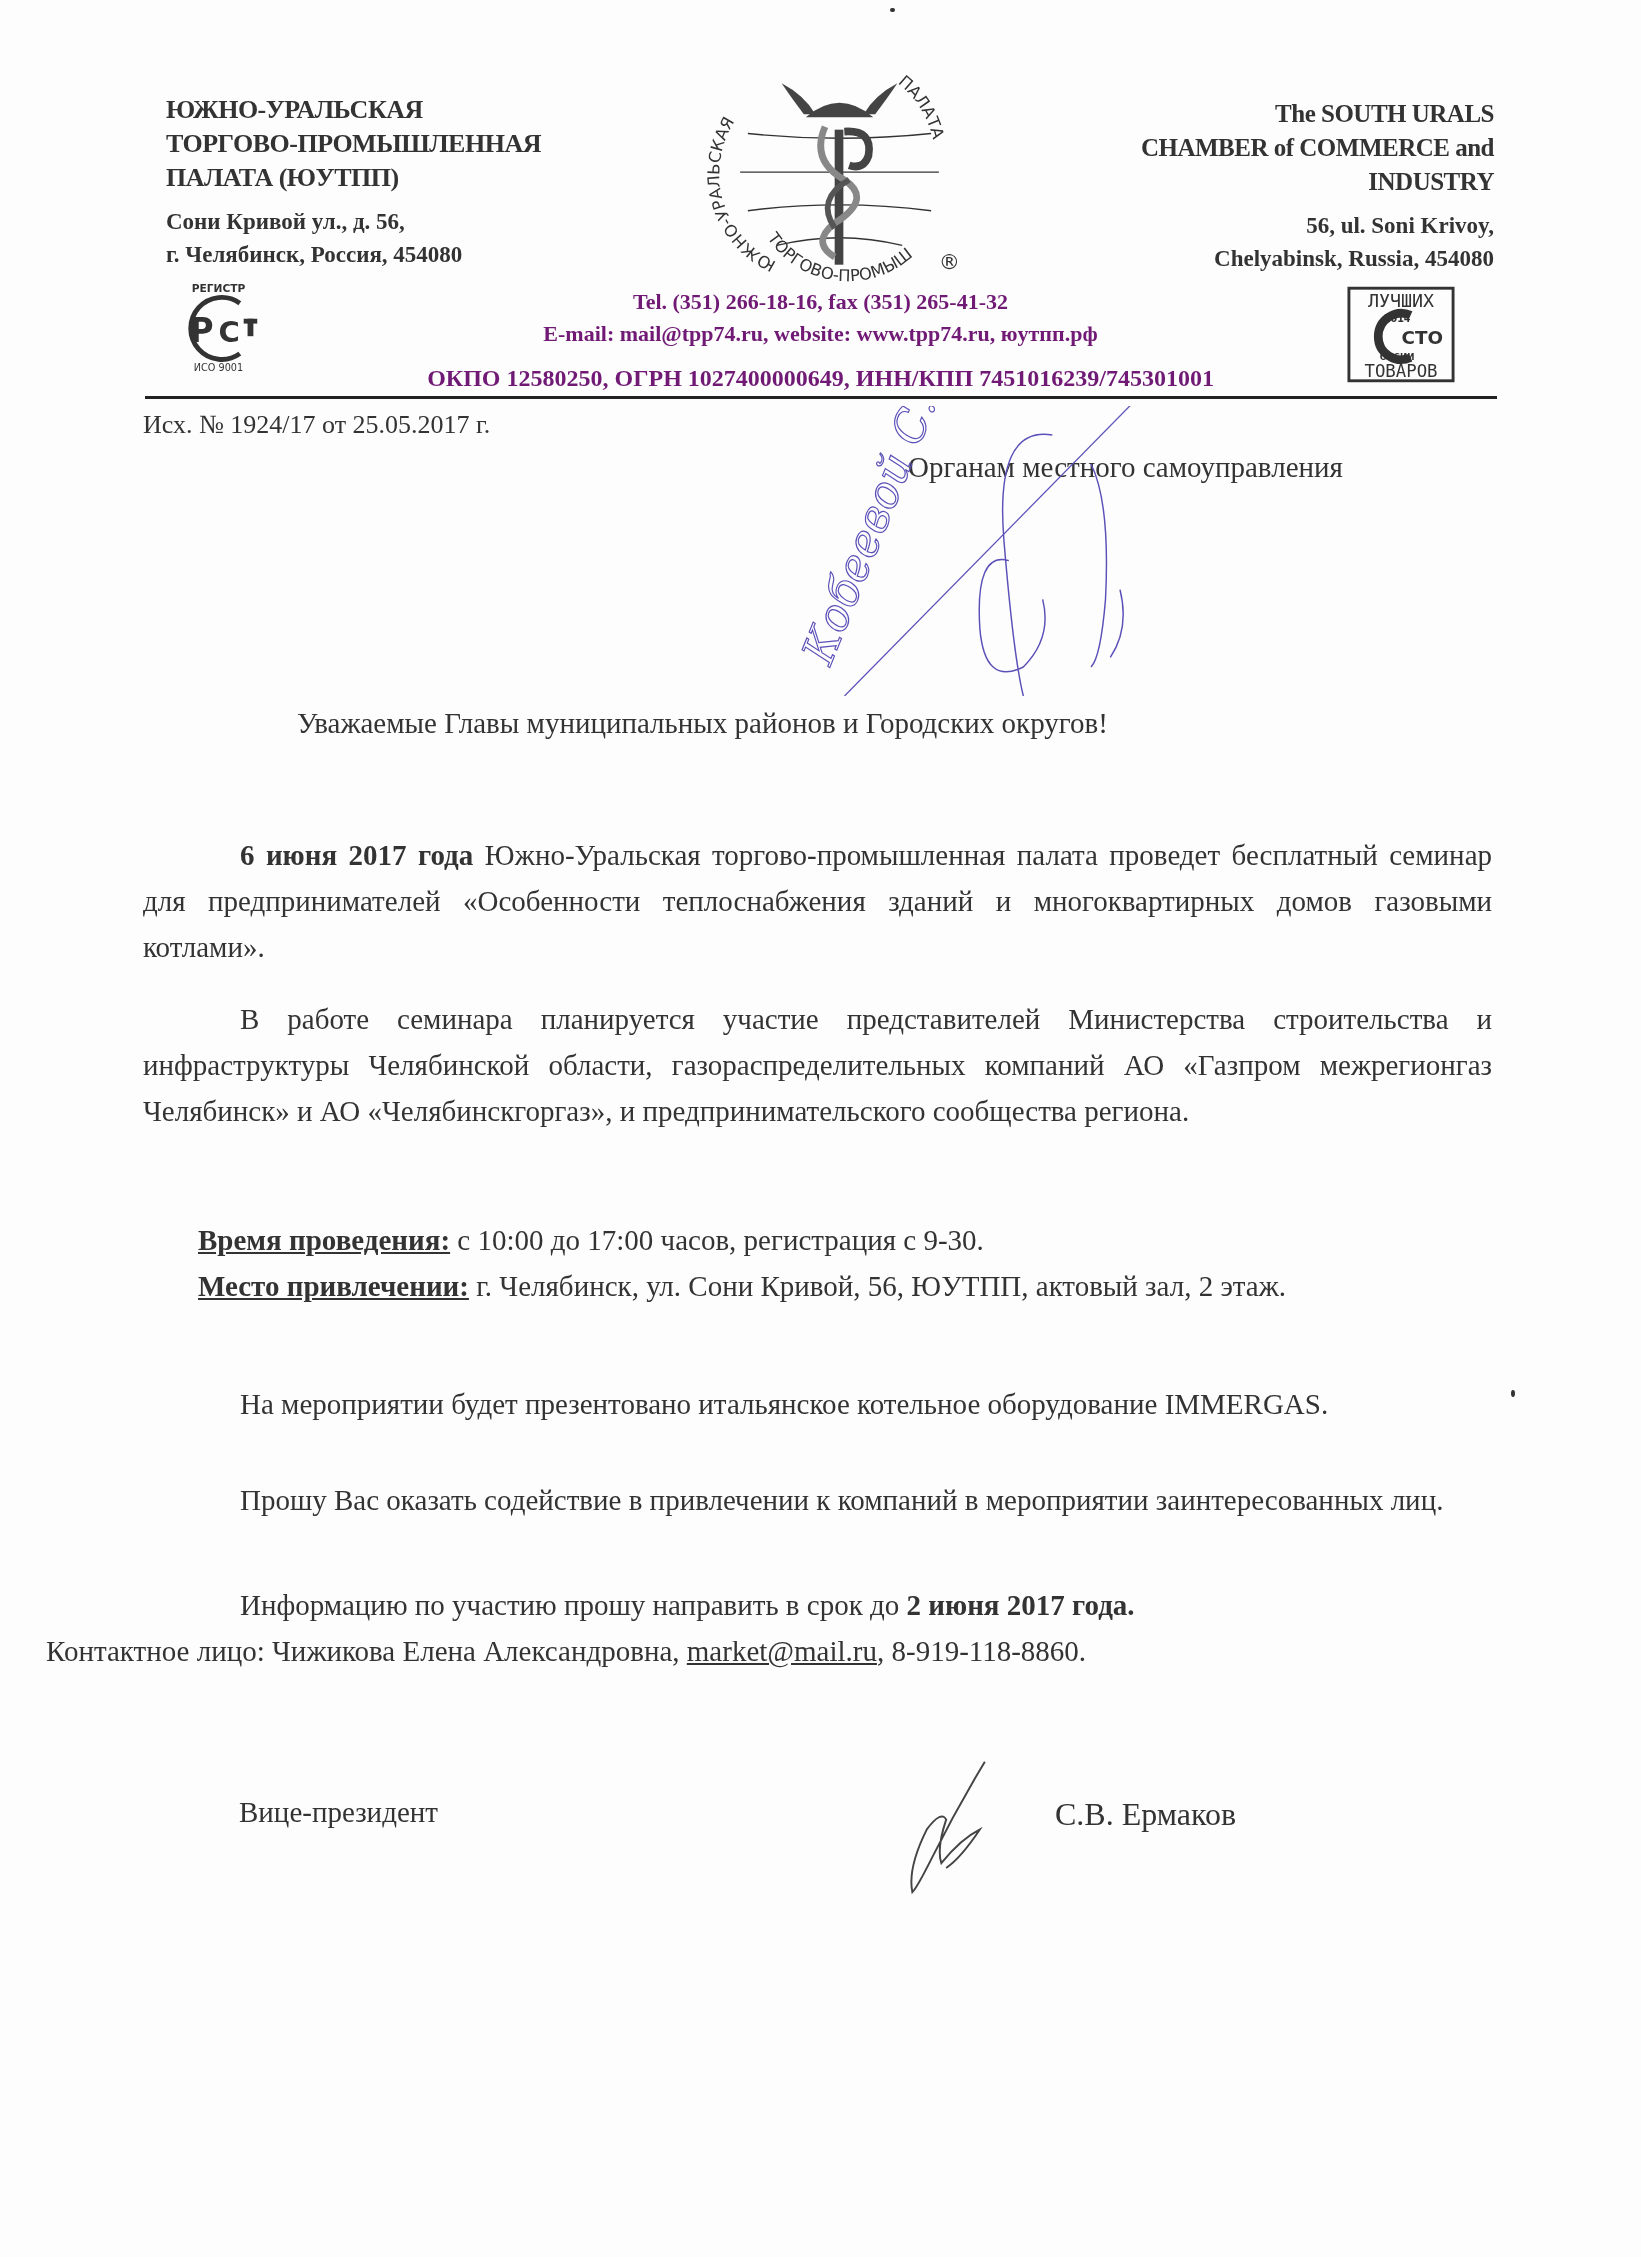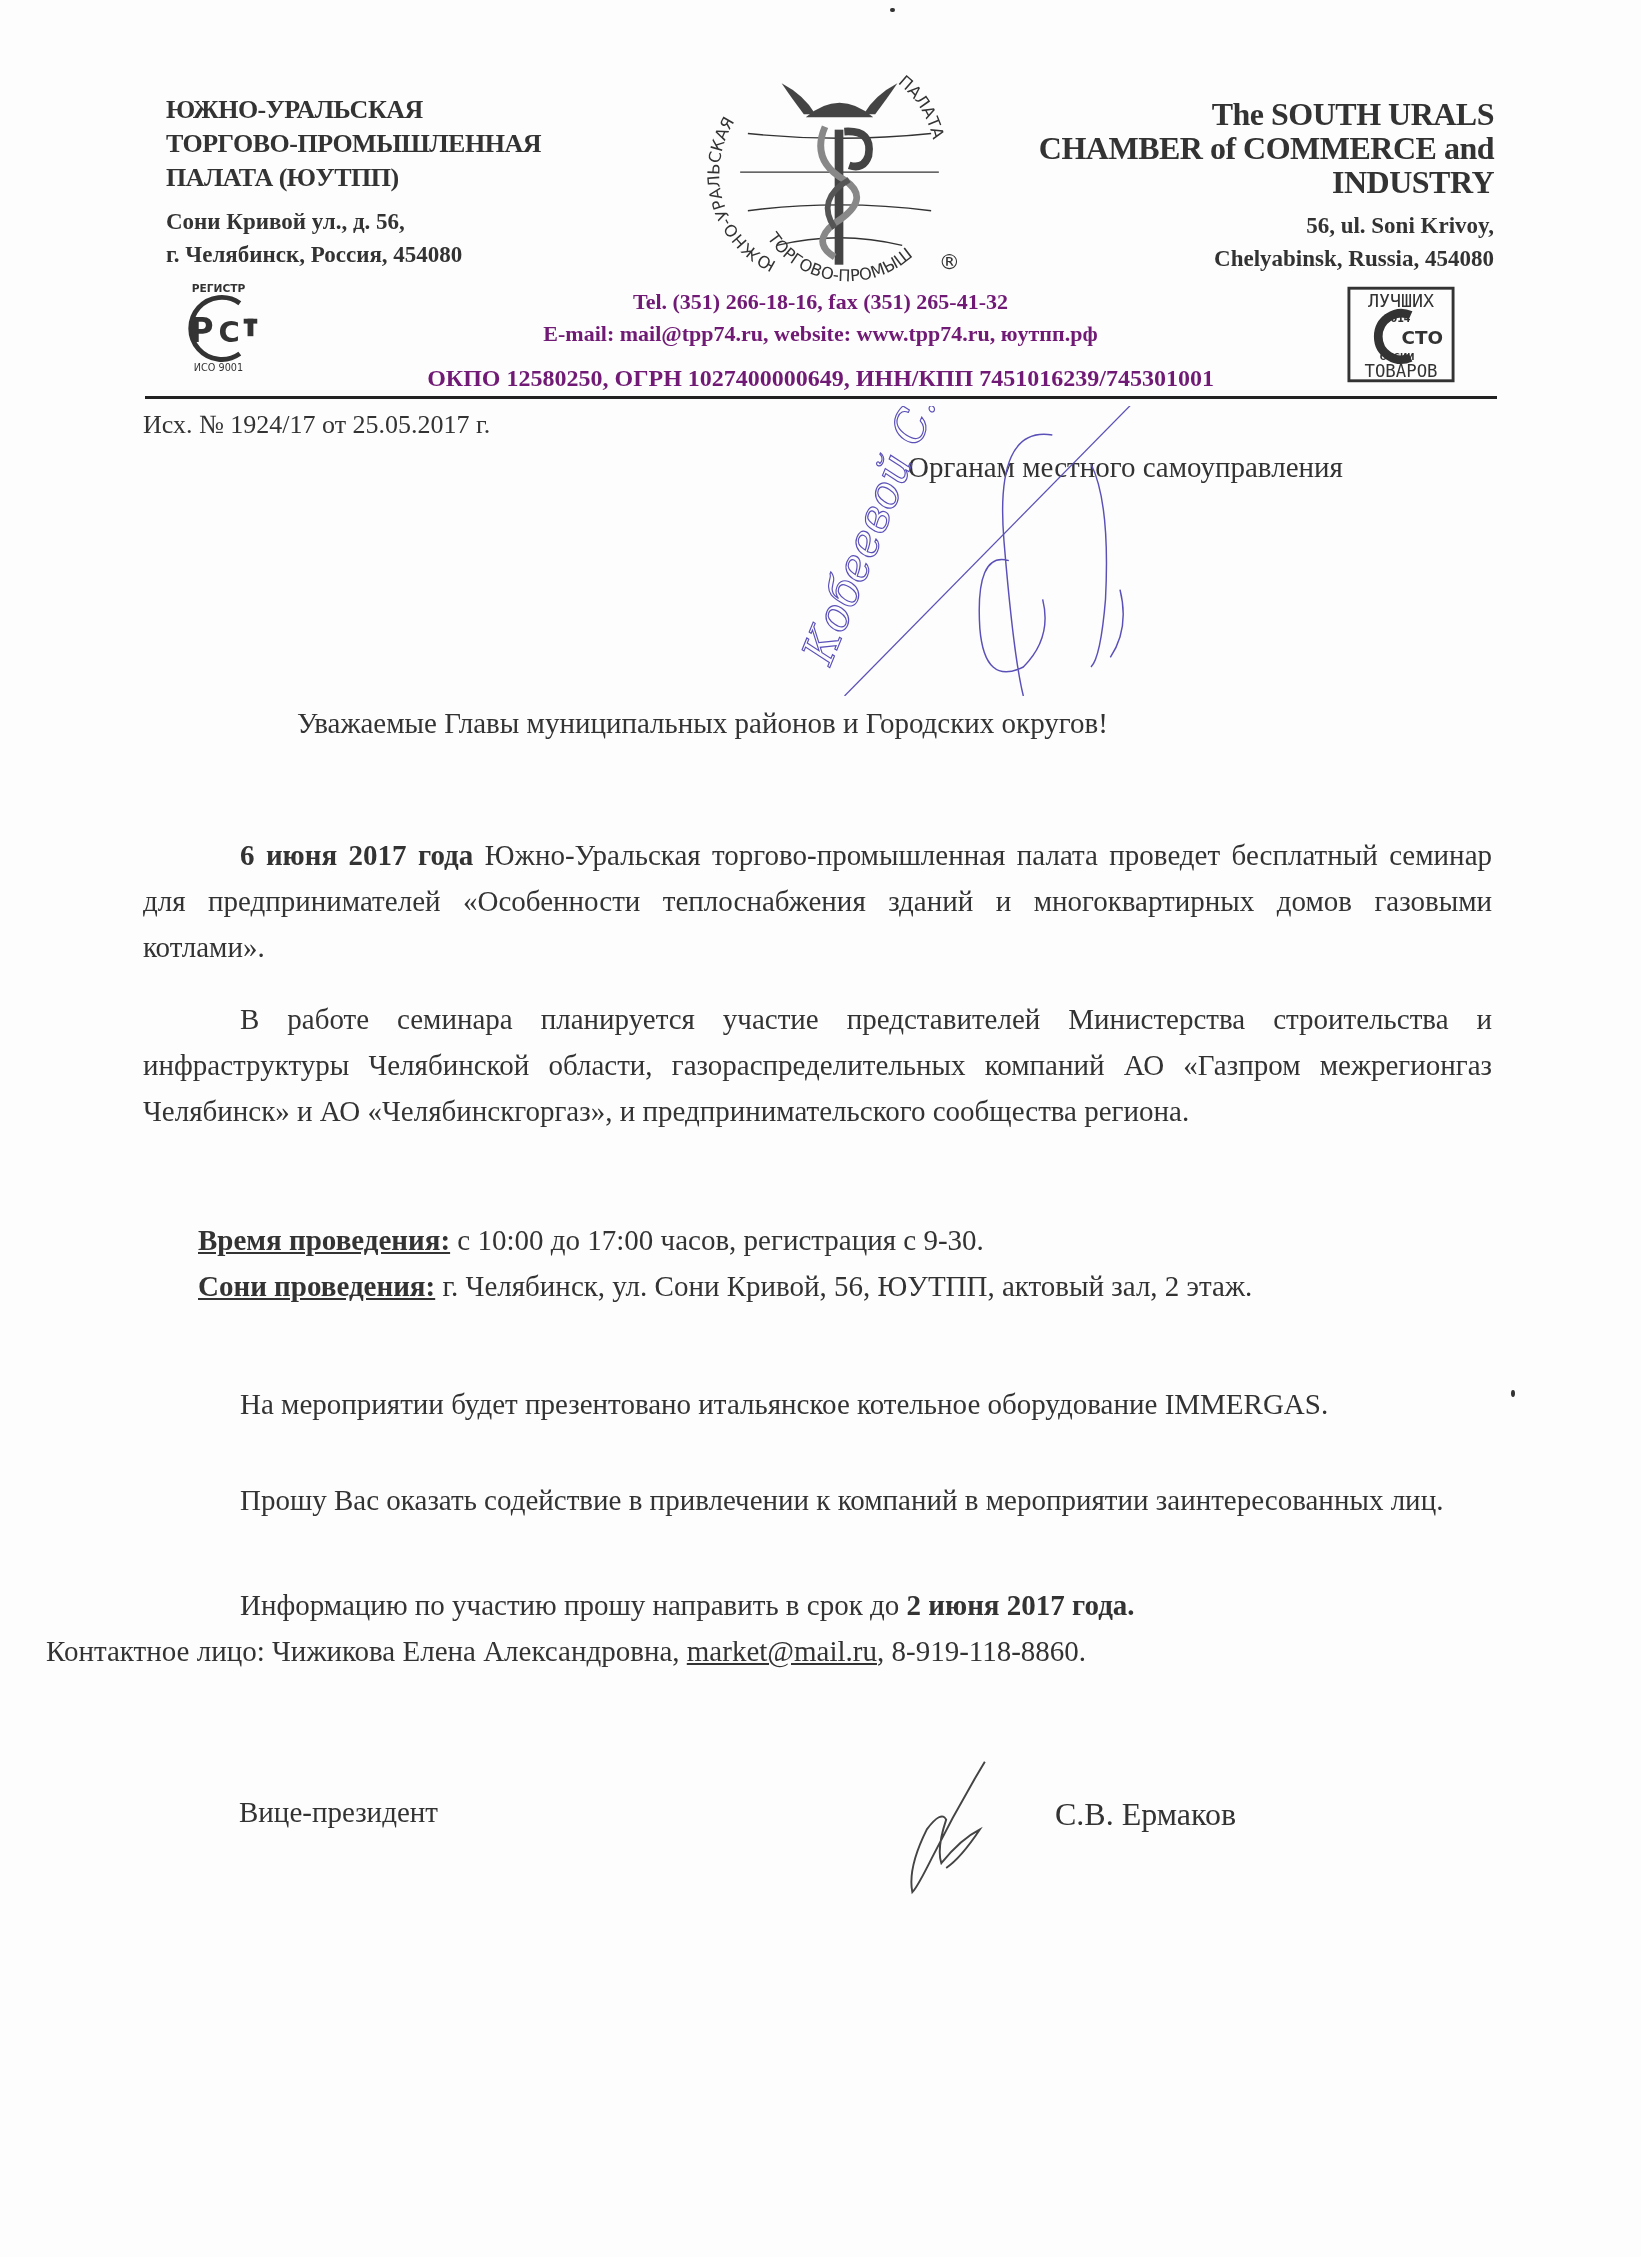--- a/index.html
+++ b/index.html
@@ -5,21 +5,21 @@
   html, body { margin: 0; padding: 0; }
   body {
     width: 1641px; height: 2257px; background: #fdfdfd; position: relative; overflow: hidden;
     font-family: "Liberation Serif", "DejaVu Serif", serif; color: #2b2b2b;
   }
   .abs { position: absolute; }
   .hdr-left { left: 166px; top: 93px; }
   .org-name { font-weight: bold; font-size: 26px; line-height: 34px; letter-spacing: -0.5px; color: #333; }
   .addr { font-weight: bold; font-size: 23px; line-height: 33px; margin-top: 9.7px; color: #333; }
   .hdr-right { right: 147px; top: 97px; text-align: right; }
-  .hdr-right .org-name { font-size: 32px; line-height: 34px; }
+  .hdr-right .org-name { font-size: 25px; line-height: 34px; }
   .logo { left: 690px; top: 64px; width: 299px; height: 222px; }
   .contacts { left: 309px; top: 286px; width: 1023px; text-align: center; font-weight: bold; font-size: 22px; line-height: 32px; color: #701a75; }
   .contacts .line3 { font-size: 24px; margin-top: 12px; }
   .rst { left: 172px; top: 278px; width: 93px; height: 97px; }
   .sto { left: 1347px; top: 286px; width: 108px; height: 97px; }
   .divider { left: 145px; top: 396px; width: 1352px; height: 2.9px; background: #222; }
   .outref { left: 143px; top: 410px; font-size: 26px; color: #333; }
   .recipient { left: 908px; top: 451px; font-size: 29px; color: #333; }
   .salutation { left: 297px; top: 707px; font-size: 29px; color: #333; }
   .body { left: 143px; width: 1349px; font-size: 29px; line-height: 46px; color: #333; text-align: justify; }
@@ -137,21 +137,21 @@
 </svg>
 
 <div class="abs salutation">Уважаемые Главы муниципальных районов и Городских округов!</div>
 
 <div class="abs body p1 indent"><span class="bold">6 июня 2017 года</span><span>  Южно-Уральская торгово-промышленная палата проведет бесплатный семинар для предпринимателей «Особенности теплоснабжения зданий и многоквартирных домов газовыми котлами».</span></div>
 
 <div class="abs body p2 indent">В работе семинара планируется участие представителей Министерства строительства и инфраструктуры Челябинской области,  газораспределительных компаний АО «Газпром межрегионгаз Челябинск» и АО «Челябинскгоргаз», и предпринимательского сообщества региона.</div>
 
 <div class="abs body p3 time-block">
   <div class="one-line"><b class="u">Время проведения:</b><span>  с 10:00 до 17:00 часов, регистрация с 9-30.</span></div>
-  <div style="text-align:justify;"><b class="u">Сони проведения:</b><span> г. Челябинск, ул. Сони Кривой, 56, ЮУТПП, актовый зал, 2 этаж.</span></div>
+  <div style="text-align:justify;"><b class="u">Место привлечении:</b><span> г. Челябинск, ул. Сони Кривой, 56, ЮУТПП, актовый зал, 2 этаж.</span></div>
 </div>
 
 <div class="abs body p4 indent">На мероприятии будет презентовано итальянское котельное оборудование IMMERGAS.</div>
 
 <div class="abs body p5 indent">Прошу Вас оказать содействие в привлечении к компаний в мероприятии заинтересованных лиц.</div>
 
 <div class="abs body p6 indent">
   <span>Информацию по участию прошу направить в срок до </span><span class="bold">2 июня 2017 года.</span><br>
   <span style="display:inline-block; text-indent:0; margin-left:-97px;"><span>Контактное лицо: Чижикова Елена Александровна, </span><a class="email-link">market@mail.ru</a><span>, 8-919-118-8860.</span></span>
 </div>

